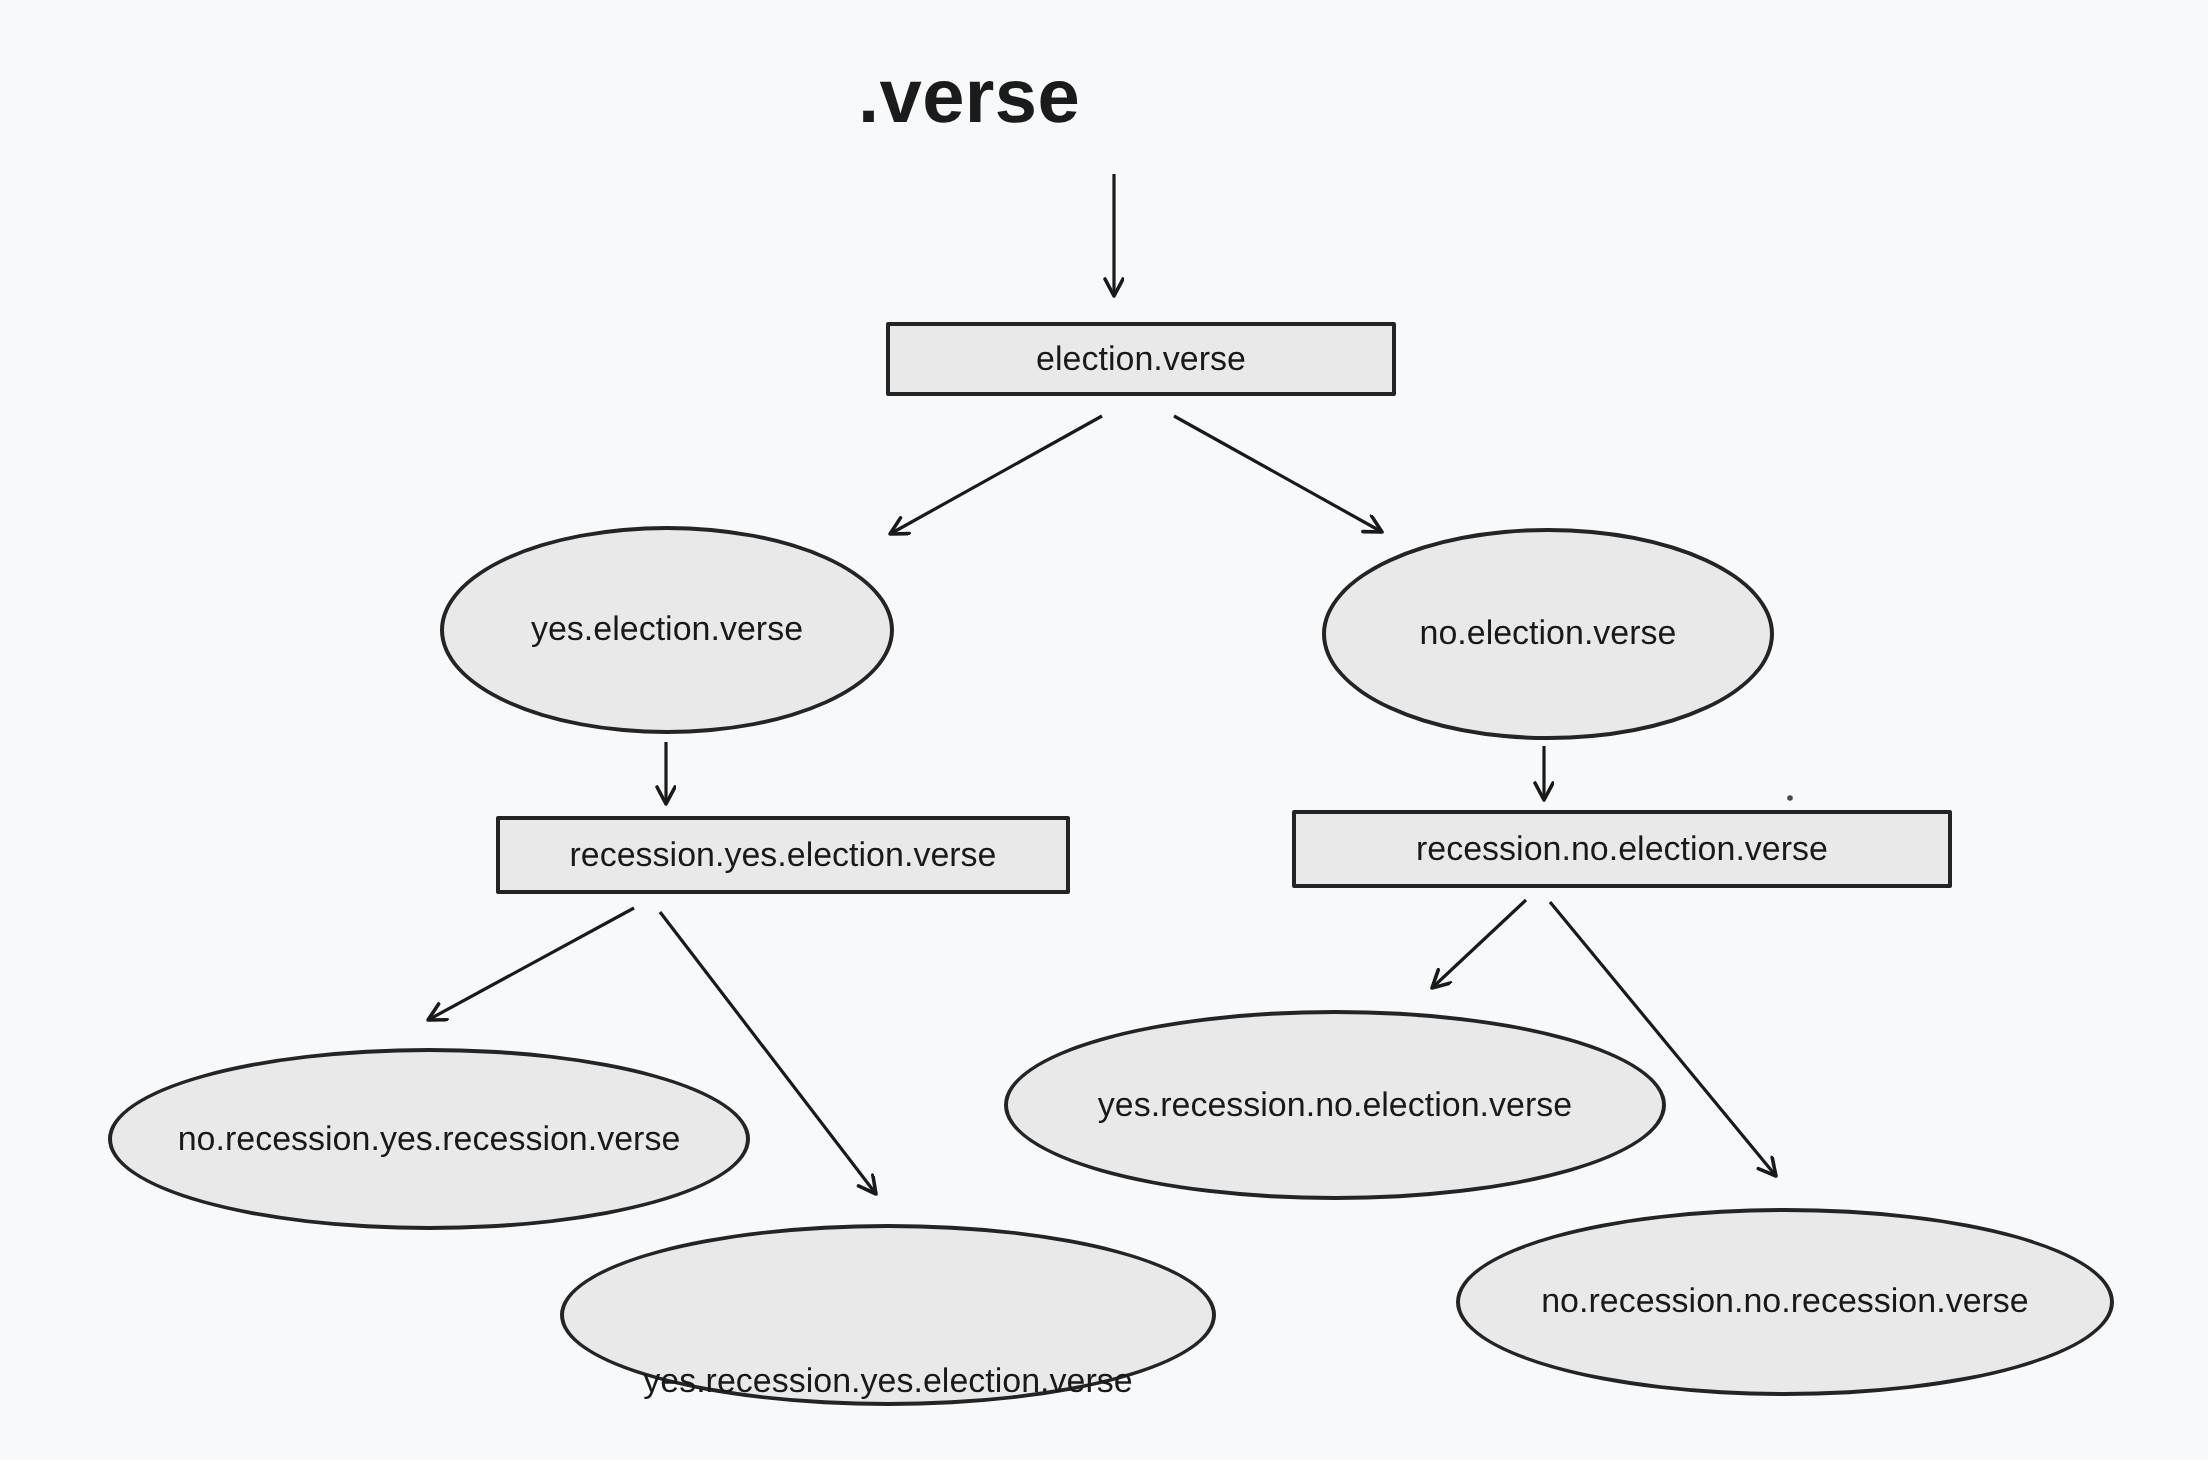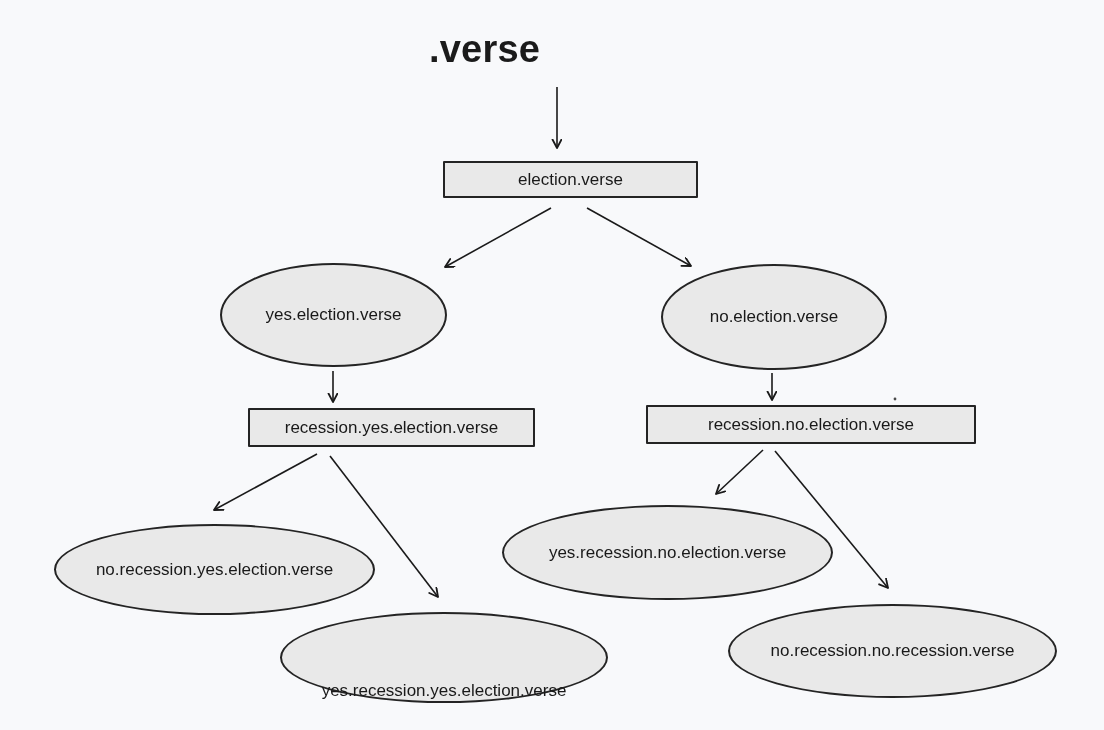--- a/index.html
+++ b/index.html
@@ -71,21 +71,21 @@
 
   <div class="node rect" style="left:200px; top:408px; width:287px; height:39px;margin-left:48px;">
     <span>recession.yes.election.verse</span>
   </div>
 
   <div class="node rect" style="left:646px; top:405px; width:330px; height:39px;">
     <span>recession.no.election.verse</span>
   </div>
 
   <div class="node ellipse" style="left:54px; top:524px; width:321px; height:91px;">
-    <span>no.recession.yes.election.verse</span>
+    <span>no.recession.yes.recession.verse</span>
   </div>
 
   <div class="node ellipse" style="left:280px; top:612px; width:328px; height:91px;align-items:flex-end;">
     <span>yes.recession.yes.election.verse</span>
   </div>
 
   <div class="node ellipse" style="left:502px; top:505px; width:331px; height:95px;">
     <span>yes.recession.no.election.verse</span>
   </div>
 

